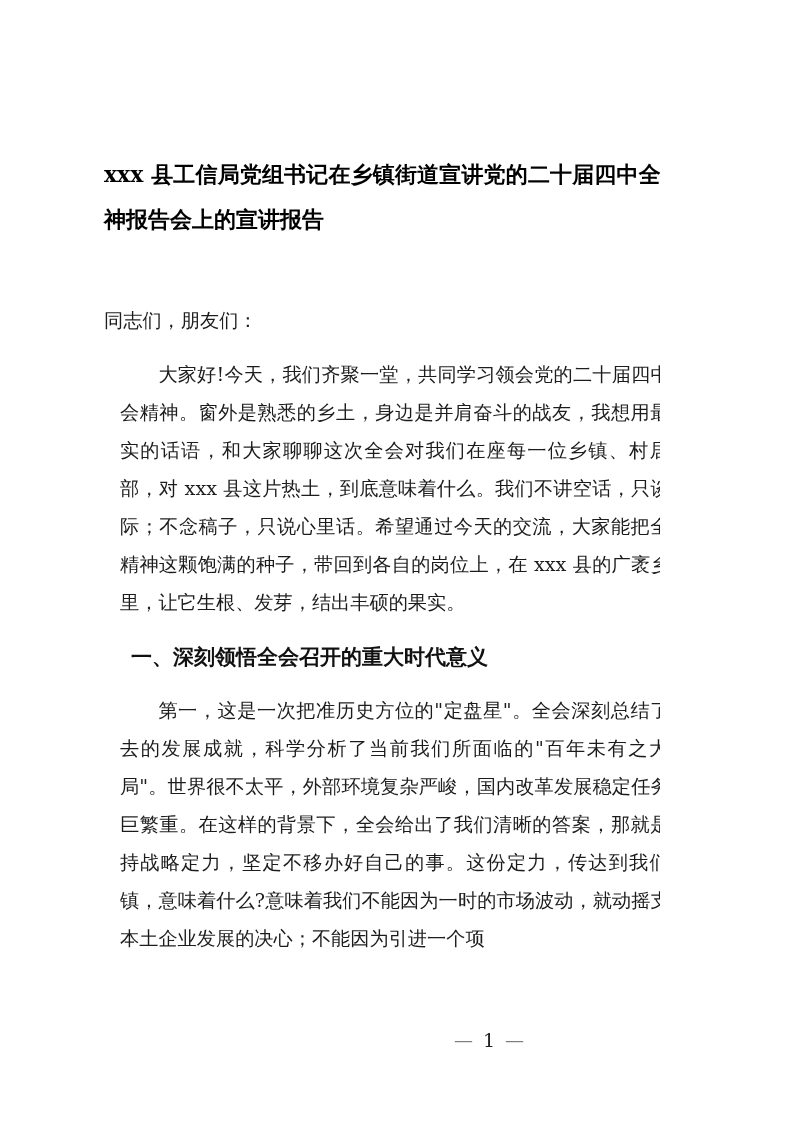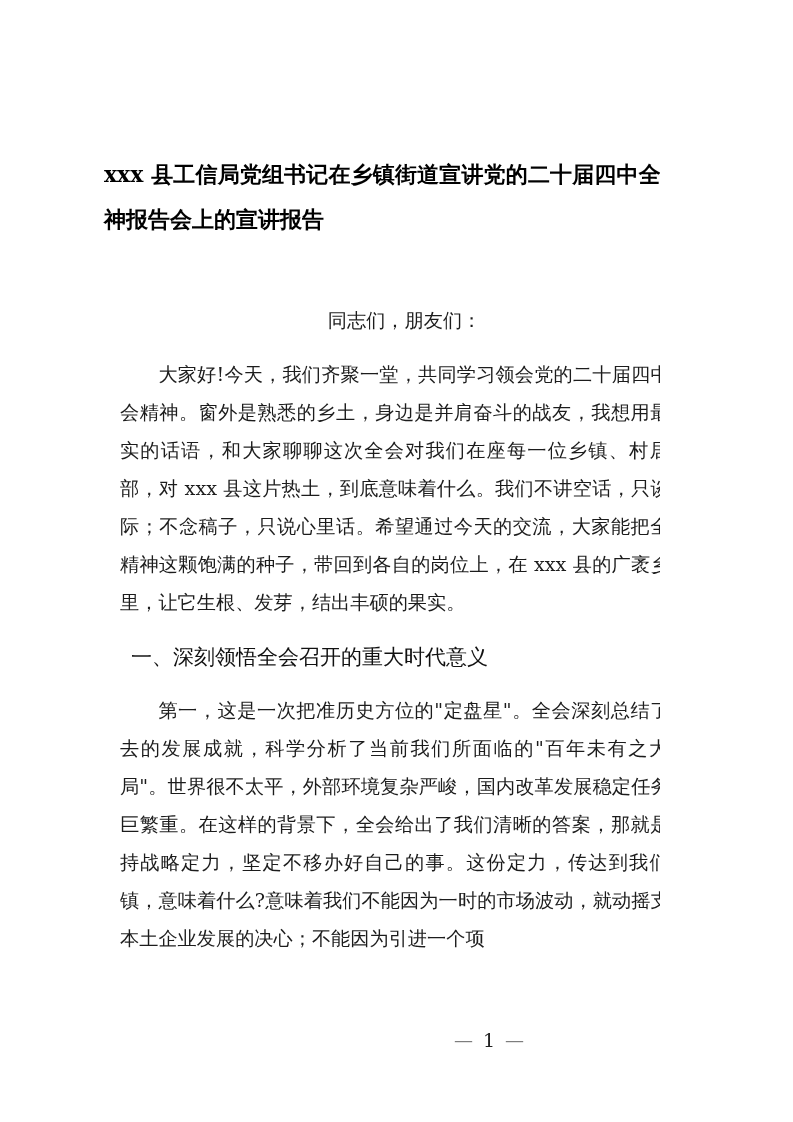--- a/index.html
+++ b/index.html
@@ -29,35 +29,34 @@
     font-weight: bold;
     color: #000000;
     text-align: justify;
     text-justify: inter-ideograph;
     font-family: "DejaVu Serif", "Liberation Serif", serif;
   }
   .salutation {
     margin: 60px 0 0 0;
     font-size: 19.2px;
     line-height: 38px;
-    text-align: center;
   }
   .para {
     margin: 16px;
     font-size: 19.2px;
     line-height: 38px;
     text-indent: 2em;
     text-align: justify;
     text-justify: inter-ideograph;
   }
   .section-heading {
     margin: 0;
     font-size: 21px;
     line-height: 38px;
-    font-weight: normal;
+    font-weight: bold;
     color: #111111;
     text-indent: 27px;
     font-family: "DejaVu Sans", "Liberation Sans", sans-serif;
   }
   .footer {
     position: absolute;
     top: 1026px;
     right: 126px;
     font-size: 19px;
     line-height: 28px;

